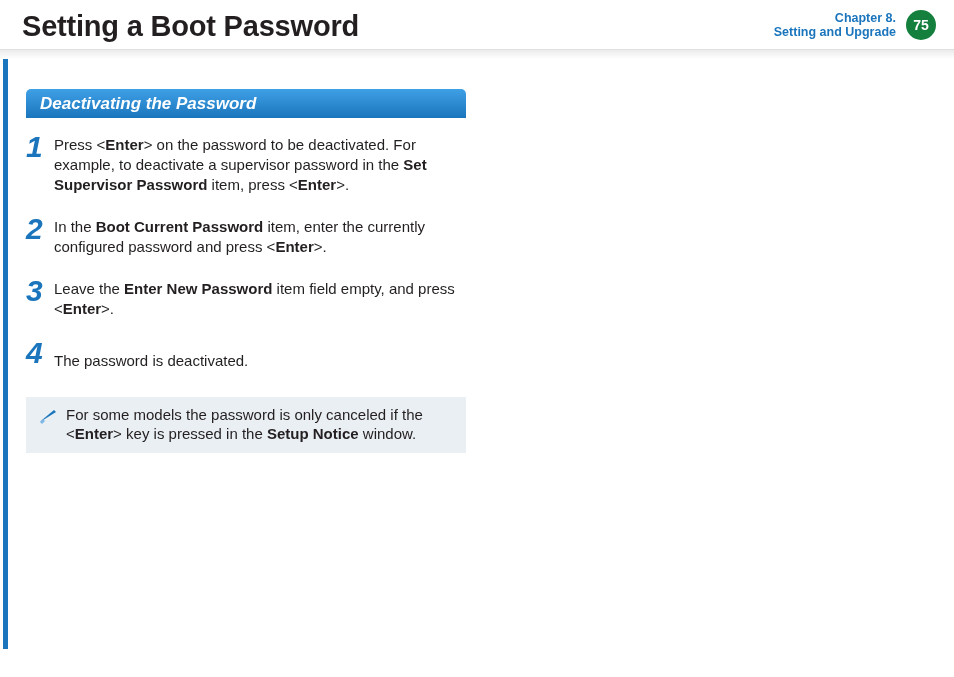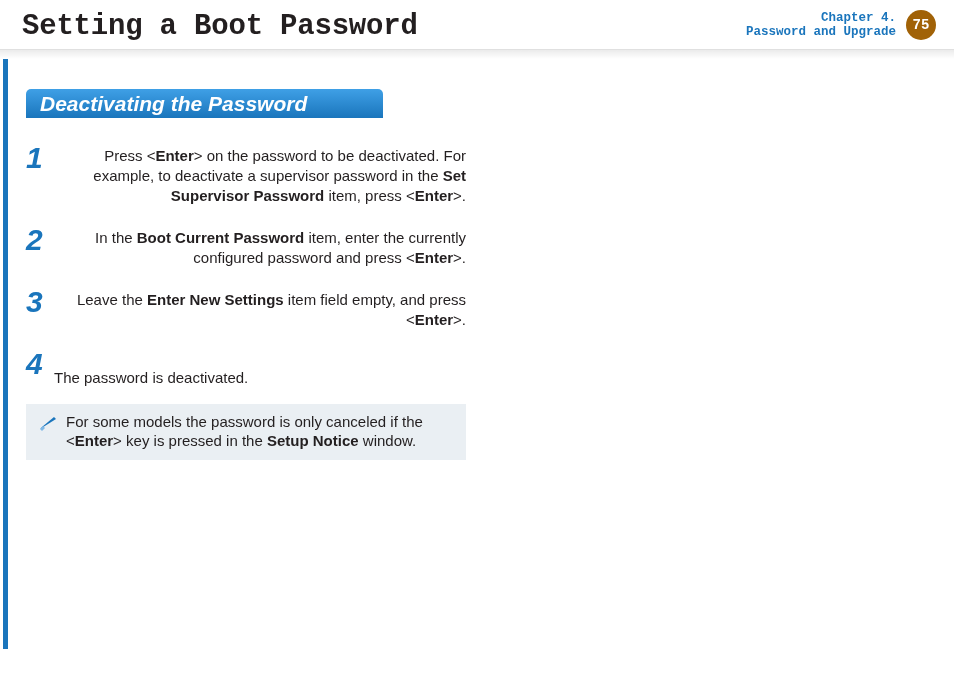--- a/index.html
+++ b/index.html
@@ -11,21 +11,20 @@
     color: #231f20;
     position: relative;
     overflow: hidden;
   }
   .header {
     display: flex;
     justify-content: space-between;
     align-items: flex-start;
     padding: 10px 18px 6px 22px;
     position: relative;
-    font-family: Liberation Mono, monospace;
   }
   .page-title {
     font-size: 29px;
     font-weight: 700;
     color: #231f20;
     letter-spacing: -0.2px;
   }
   .chapter-block {
     display: flex;
     align-items: center;
@@ -35,21 +34,21 @@
     text-align: right;
     color: #1a75bc;
     font-weight: 700;
     font-size: 12.5px;
     line-height: 14px;
   }
   .page-badge {
     width: 30px;
     height: 30px;
     border-radius: 50%;
-    background: #a16207;
+    background: #15803d;
     color: #fff;
     display: flex;
     align-items: center;
     justify-content: center;
     font-size: 14px;
     font-weight: 700;
   }
   .divider {
     height: 10px;
     background: linear-gradient(to bottom, rgba(0,0,0,0.08), rgba(0,0,0,0));
@@ -69,80 +68,79 @@
   .content {
     flex: 0 0 455px;
     padding: 30px 0 0 18px;
   }
   .section-header {
     height: 29px;
     line-height: 29px;
     color: #fff;
     font-weight: 700;
     font-style: italic;
-    font-size: 21px;
+    font-size: 17px;
     padding-left: 14px;
     border-radius: 5px 5px 0 0;
     background: linear-gradient(to bottom, #3fa0e6 0%, #1a75bc 100%);
-    width: 357px;
-    margin-bottom: 28px;
+    width: 440px;
+    margin-bottom: 17px;
   }
   .step {
     display: flex;
     margin-bottom: 22px;
   }
   .step-num {
     color: #1a75bc;
     font-size: 30px;
     font-weight: 700;
     width: 28px;
     flex-shrink: 0;
     line-height: 24px;
     font-style: italic;
   }
   .step-text {
     font-size: 15px;
     line-height: 20px;
     color: #231f20;
-    text-align: right;
   }
   .step-text b { font-weight: 700; }
   .follow-text {
     font-size: 15px;
     line-height: 20px;
-    margin-top: 16px;
+    margin-top: 10px;
   }
   .note-box {
     width: 440px;
     background: #eaeff3;
     padding: 8px 12px 10px 12px;
     display: flex;
     align-items: flex-start;
     gap: 8px;
-    margin-top: 16px;
+    margin-top: 26px;
   }
   .note-icon {
     flex-shrink: 0;
     margin-top: 3px;
   }
   .note-text {
     font-size: 15px;
     line-height: 19px;
     color: #231f20;
   }
 </style>
 </head>
 <body>
 
 <div class="header">
   <div class="page-title">Setting a Boot Password</div>
   <div class="chapter-block">
     <div class="chapter-text">
-      <div>Chapter 4.</div>
-      <div>Password and Upgrade</div>
+      <div>Chapter 8.</div>
+      <div>Setting and Upgrade</div>
     </div>
     <div class="page-badge">
       <span>75</span>
     </div>
   </div>
 </div>
 
 <div class="divider"></div>
 
 <div class="content-wrap">
@@ -155,21 +153,21 @@
       <div class="step-text">Press &lt;<b>Enter</b>&gt; on the password to be deactivated. For example, to deactivate a supervisor password in the <b>Set Supervisor Password</b> item, press &lt;<b>Enter</b>&gt;.</div>
     </div>
 
     <div class="step">
       <div class="step-num">2</div>
       <div class="step-text">In the <b>Boot Current Password</b> item, enter the currently configured password and press &lt;<b>Enter</b>&gt;.</div>
     </div>
 
     <div class="step">
       <div class="step-num">3</div>
-      <div class="step-text">Leave the <b>Enter New Settings</b> item field empty, and press &lt;<b>Enter</b>&gt;.</div>
+      <div class="step-text">Leave the <b>Enter New Password</b> item field empty, and press &lt;<b>Enter</b>&gt;.</div>
     </div>
 
     <div class="step" style="margin-bottom:0;">
       <div class="step-num">4</div>
       <div>
         <div class="follow-text">The password is deactivated.</div>
       </div>
     </div>
 
     <div class="note-box">

